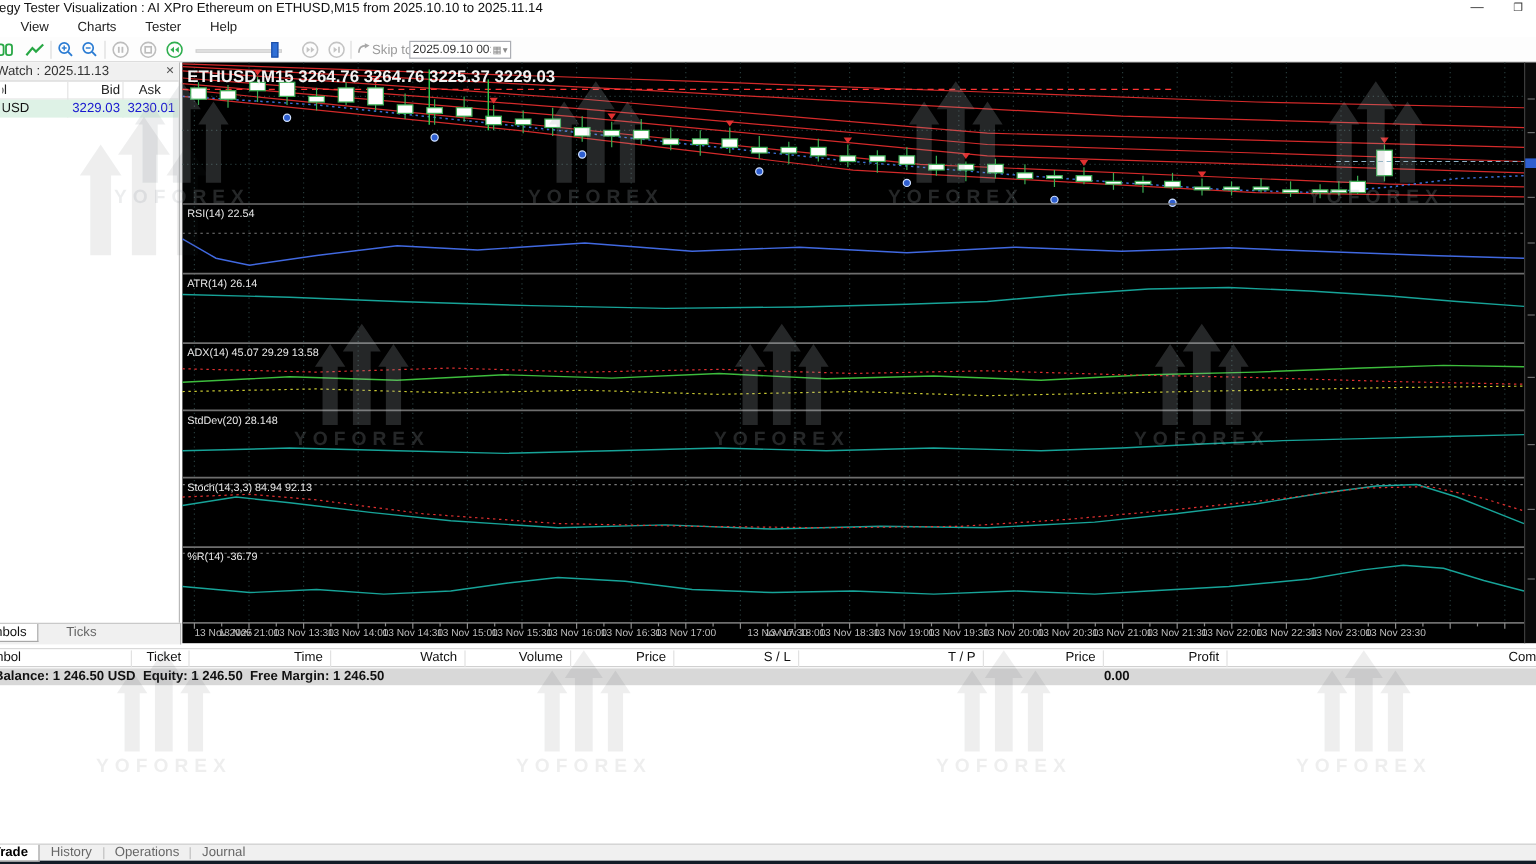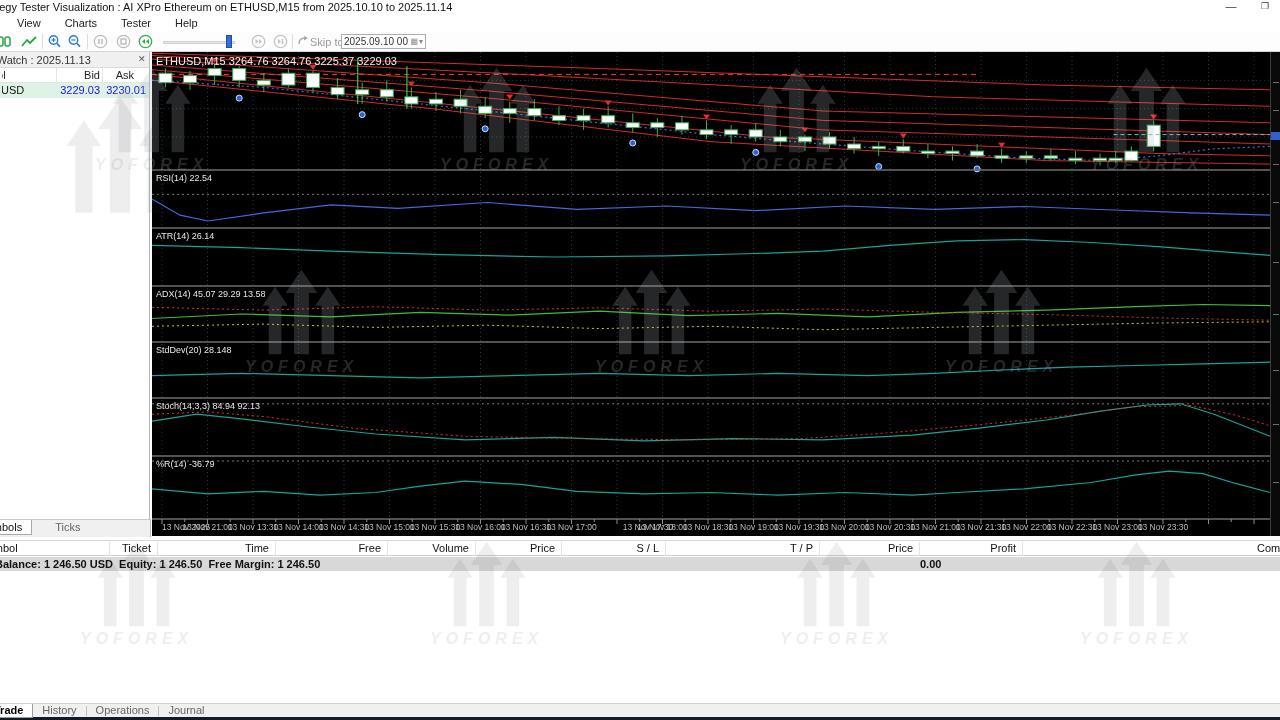--- a/index.html
+++ b/index.html
@@ -51,21 +51,21 @@
   #left-tabs { left:0; top:519px; width:151px; height:18px; background:#f0f0f0; border-right:1px solid #b9b9b9;
      border-top:1px solid #c9c9c9; display:flex; align-items:flex-start; }
   .ltab { font-size:11px; padding:1px 9px; white-space:nowrap; }
   .ltab.active { background:#fff; border:1px solid #a8a8a8; border-top:none; margin-left:-30px; color:#111; }
   .ltab.idle { color:#666; margin-left:14px; }
 
   
   #chart-wrap { left:152px; top:52px; width:1118px; height:484px; background:#000; }
   #chart-svg { position:absolute; left:0; top:0; }
   .chart-label { position:absolute; font-size:9px; color:#e8e8e8; white-space:nowrap; z-index:4; }
-  #ohlc-header { left:156px; top:55px; font-size:11px; color:#f2f2f2; font-weight:normal; z-index:4;text-align:right; }
+  #ohlc-header { left:156px; top:55px; font-size:14px; color:#f2f2f2; font-weight:bold; z-index:4;text-align:right; }
   .lblrsi { left:156px; top:173px; } .lblatr { left:156px; top:231px; }
   .lbladx { left:156px; top:289px; } .lblstd { left:156px; top:345px;text-align:right; }
   .lblsto { left:156px; top:401px; } .lblwr  { left:156px; top:459px; }
   #time-axis { left:152px; top:521px; width:1118px; height:15px; z-index:4; }
   #time-axis span { position:absolute; font-size:8.5px; color:#bdbdbd; white-space:nowrap; top:1px; }
   #price-strip { left:1270px; top:52px; width:10px; height:484px; background:#0a0a0a; border-left:1px solid #3c3c3c; }
   .pmark { position:absolute; left:2px; width:6px; height:1px; background:#6e6e6e; }
   #price-tag { position:absolute; left:0px; top:80px; width:10px; height:8px; background:#2f5fd0; }
 
   
@@ -87,21 +87,21 @@
   
   #bottom-tabs { left:0; top:703px; width:1280px; height:14px; background:#f0f0f0; border-top:1px solid #cfcfcf;
      display:flex; align-items:flex-start; z-index:2; }
   .btab { font-size:11px; padding:0px 9px; height:14px; line-height:13px; white-space:nowrap; }
   .btab.active { background:#fff; border:1px solid #9c9c9c; border-top:none; margin-left:-16px; color:#000; font-weight:bold; }
   .btab.idle { color:#666; }
   .btab-sep { width:1px; height:10px; background:#c0c0c0; margin-top:2px; }
   #bottom-strip { left:0; top:717px; width:1280px; height:3px; background:#121b26; }
 
   
-  .wm { position:absolute; pointer-events:none; text-align:left; z-index:3;font-style:italic; }
+  .wm { position:absolute; pointer-events:none; text-align:left; z-index:3; }
   .wm.dark { color:#aab2b6; opacity:.22; }
   .wm.light { color:#30343a; opacity:.08; }
   .wm .wm-text { font-size:16px; font-weight:bold; letter-spacing:5px; margin-top:2px; }
   .wm svg { display:block; margin:0 auto; }
 
   svg { overflow:visible; }
 </style>
 </head>
 <body>
 
@@ -478,21 +478,21 @@
 
   <div class="abs" id="left-tabs">
     <span class="ltab active">Symbols</span>
     <span class="ltab idle">Ticks</span>
   </div>
 
   <div class="abs" id="tt-header">
     <span class="th first" style="left:0;width:110px">Symbol</span>
     <span class="th" style="left:110px;width:48px">Ticket</span>
     <span class="th" style="left:158px;width:118px">Time</span>
-    <span class="th" style="left:276px;width:112px">Free</span>
+    <span class="th" style="left:276px;width:112px">Watch</span>
     <span class="th" style="left:388px;width:88px">Volume</span>
     <span class="th" style="left:476px;width:86px">Price</span>
     <span class="th" style="left:562px;width:104px">S / L</span>
     <span class="th" style="left:666px;width:154px">T / P</span>
     <span class="th" style="left:820px;width:100px">Price</span>
     <span class="th" style="left:920px;width:103px">Profit</span>
     <span class="th last" style="left:1253px;width:27px">Comment</span>
   </div>
 
   <div class="abs" id="balance-row">

